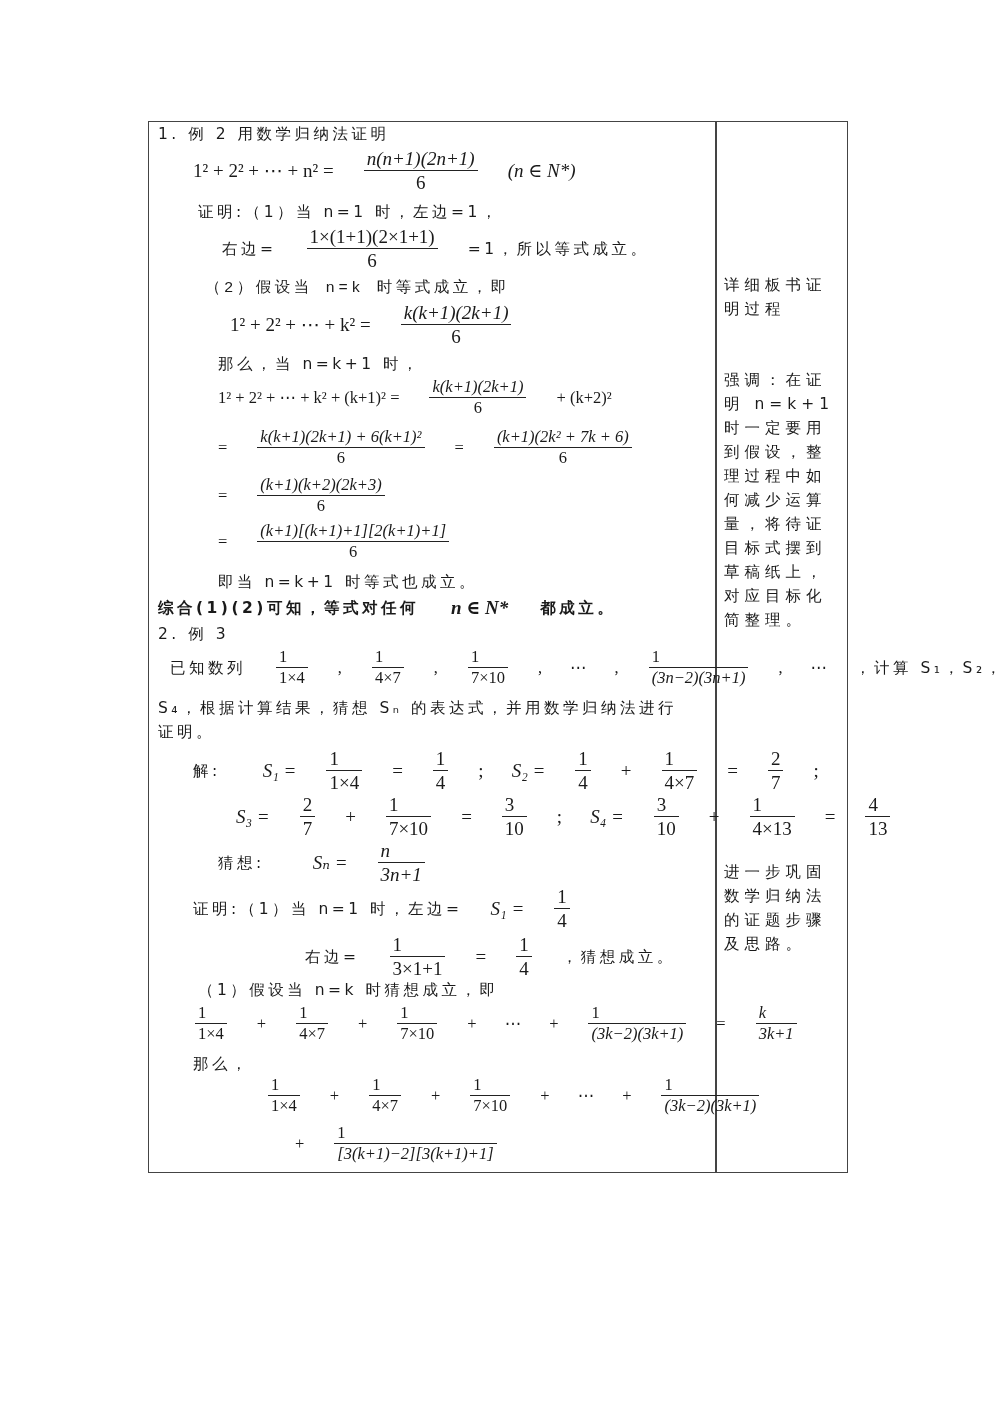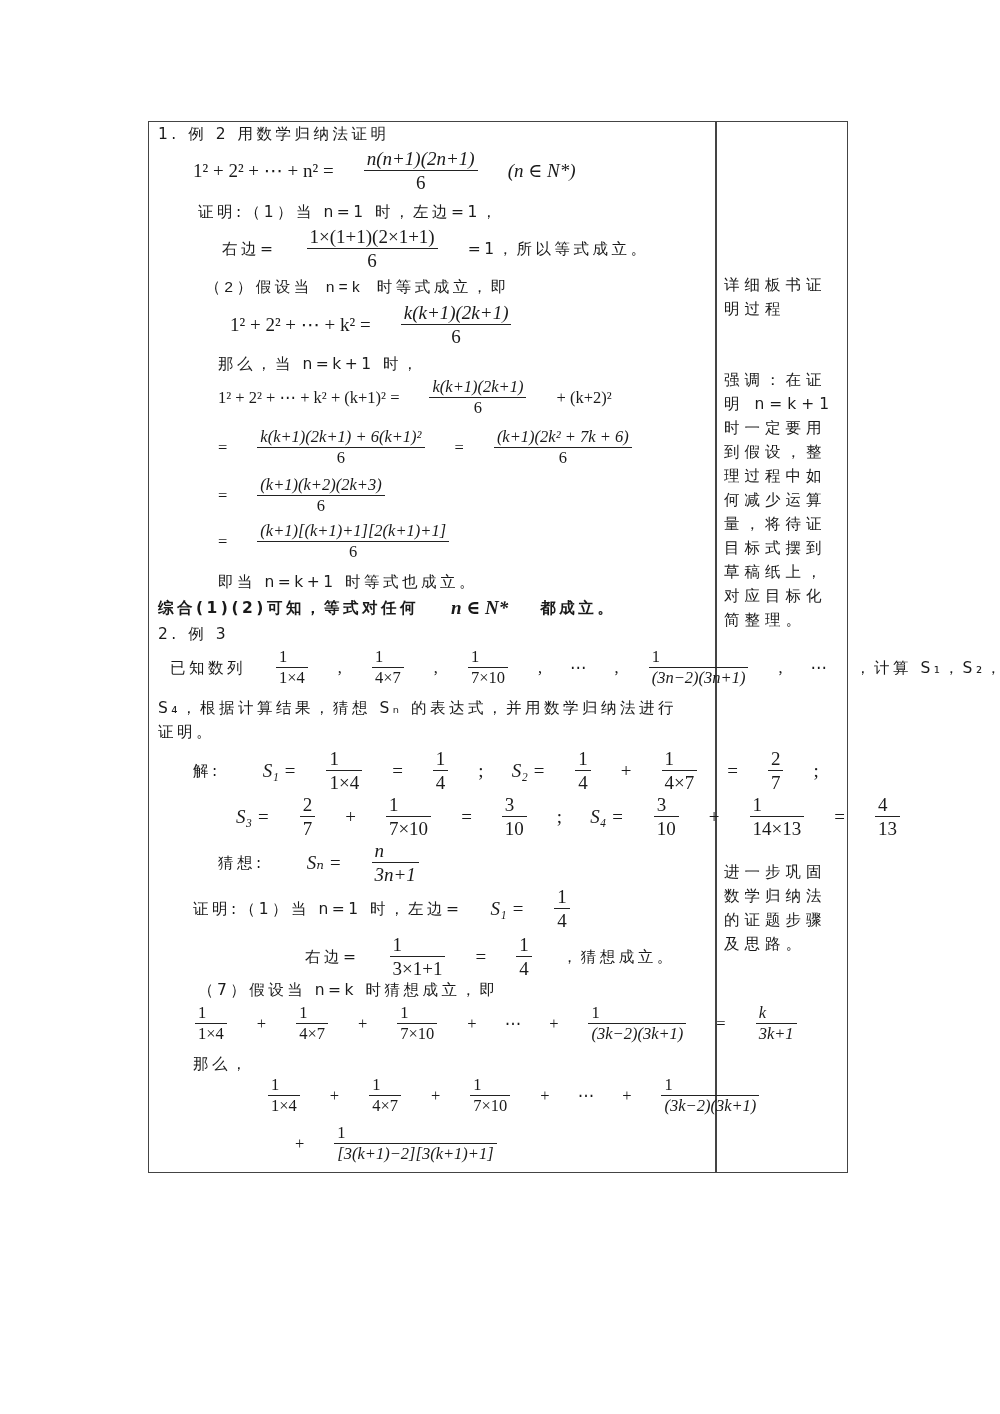--- a/index.html
+++ b/index.html
@@ -189,31 +189,31 @@
     </span>
   <span class="m">;</span>
   <span class="m i">S₄ =</span>
   <span class="frac m">
       <span class="num">3</span>
       <span class="den">10</span>
     </span>
   <span class="m">+</span>
   <span class="frac m">
       <span class="num">1</span>
-      <span class="den">14×13</span>
+      <span class="den">4×13</span>
     </span>
   <span class="m">=</span>
   <span class="frac m">
       <span class="num">4</span>
       <span class="den">13</span>
     </span>
 </div>
 
 <div class="ln row" style="left:218px;top:840px;">
-  <span style="margin-right:14px;">猜想:</span>
+  <span style="margin-right:20px;">猜想:</span>
   <span class="m i">Sₙ =</span>
   <span class="frac m i">
       <span class="num">n</span>
       <span class="den">3n+1</span>
     </span>
 </div>
 
 <div class="ln row" style="left:193px;top:886px;">
   <span>证明:（1）当 n=1 时，左边=</span>
   <span class="m i">S₁ =</span>
@@ -230,21 +230,21 @@
       <span class="den">3×1+1</span>
     </span>
   <span class="m">=</span>
   <span class="frac m">
       <span class="num">1</span>
       <span class="den">4</span>
     </span>
   <span>，猜想成立。</span>
 </div>
 
-<div class="ln" style="left:198px;top:980px;">（7）假设当 n=k 时猜想成立，即</div>
+<div class="ln" style="left:198px;top:980px;">（1）假设当 n=k 时猜想成立，即</div>
 
 <div class="ln ms row" style="left:193px;top:1004px;">
   <span class="frac">
       <span class="num">1</span>
       <span class="den">1×4</span>
     </span>
   <span>+</span>
   <span class="frac">
       <span class="num">1</span>
       <span class="den">4×7</span>

